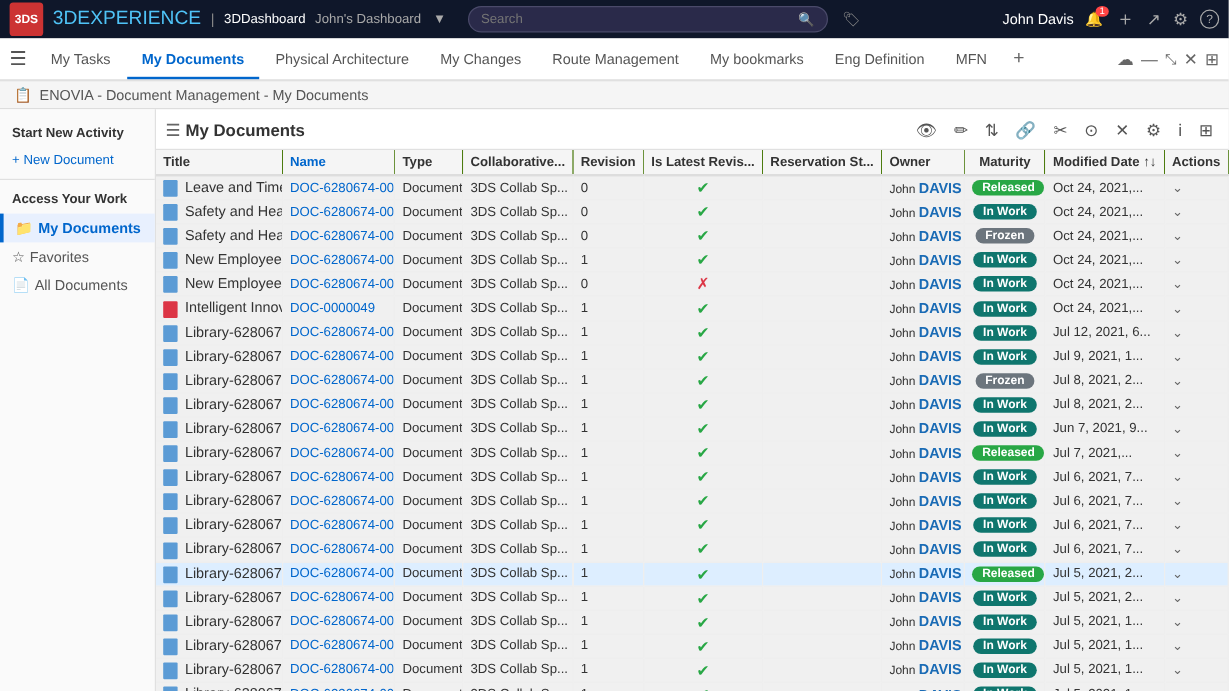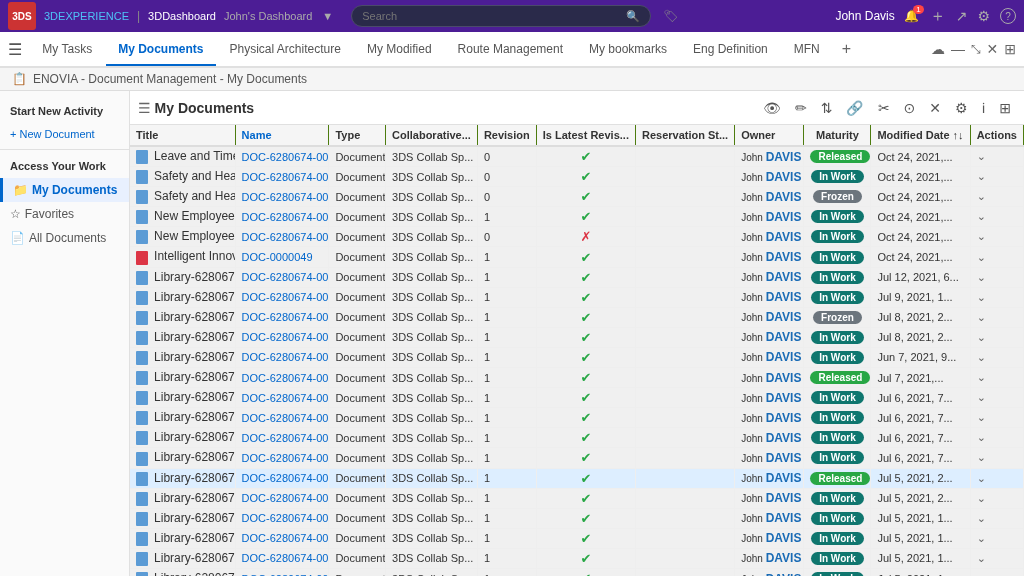--- a/index.html
+++ b/index.html
@@ -1,24 +1,24 @@
 <!DOCTYPE html>
 <html><head>
   <meta charset="utf-8">
   <style>
     * { box-sizing: border-box; margin: 0; padding: 0; font-family: Arial, sans-serif; font-size: 12px; }
     body { background: #f0f0f0; overflow: hidden; width: 1024px; height: 576px; }
 
     
     .top-bar {
-      display: flex; align-items: center; background: #4c1d95; height: 32px;
+      display: flex; align-items: center; background: #0f172a; height: 32px;
       padding: 0 8px; gap: 8px; color: white;
     }
     .top-bar-logo { width: 28px; height: 28px; background: #cc3333; border-radius: 3px; display: flex; align-items: center; justify-content: center; font-weight: bold; color: white; font-size: 10px; }
-    .top-bar-brand { color: #4fc3f7; font-size: 11px; }
+    .top-bar-brand { color: #4fc3f7; font-size: 16px; }
     .top-bar-title { color: white; font-size: 11px; }
     .search-bar { flex: 1; max-width: 300px; background: #2a2a4a; border: 1px solid #4a4a6a; border-radius: 15px; display: flex; align-items: center; padding: 0 10px; height: 22px; }
     .search-bar input { background: transparent; border: none; color: white; outline: none; font-size: 11px; width: 100%; }
     .search-icon { color: #aaa; font-size: 11px; }
     .top-bar-right { display: flex; align-items: center; gap: 10px; margin-left: auto; color: white; font-size: 11px; }
 
     
     .nav-bar {
       display: flex; align-items: center; background: #ffffff; height: 36px;
       border-bottom: 2px solid #e0e0e0; padding: 0 8px; gap: 2px;
@@ -106,21 +106,21 @@
     <span style="font-size:14px; color:#aaa;">⚙</span>
     <span style="font-size:14px; color:#aaa; border:1px solid #aaa; border-radius:50%; width:16px; height:16px; display:inline-flex; align-items:center; justify-content:center; font-size:10px;">?</span>
   </div>
 </div>
 
 <div class="nav-bar">
   <span style="color:#555; font-size:16px; margin-right:6px; cursor:pointer;">☰</span>
   <div class="nav-item">My Tasks</div>
   <div class="nav-item active">My Documents</div>
   <div class="nav-item">Physical Architecture</div>
-  <div class="nav-item">My Modified</div>
+  <div class="nav-item">My Changes</div>
   <div class="nav-item">Route Management</div>
   <div class="nav-item">My bookmarks</div>
   <div class="nav-item">Eng Definition</div>
   <div class="nav-item">MFN</div>
   <div class="nav-add">+</div>
   <div style="margin-left:auto; display:flex; gap:6px; align-items:center;">
     <span style="color:#666; font-size:14px;">☁</span>
     <span style="color:#666; font-size:14px;">—</span>
     <span style="color:#666; font-size:12px;">⤡</span>
     <span style="color:#666; font-size:14px;">✕</span>

